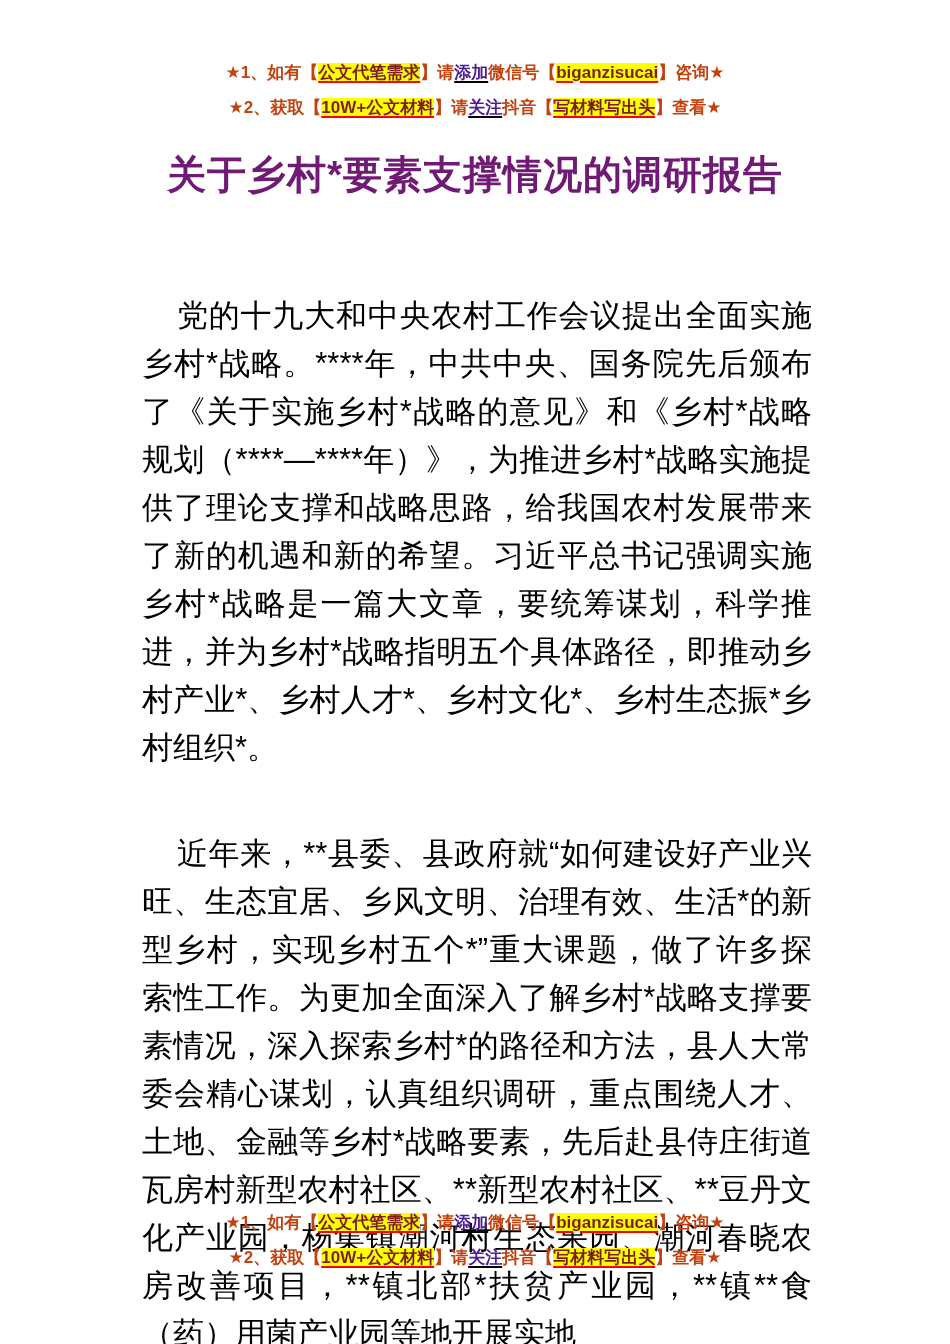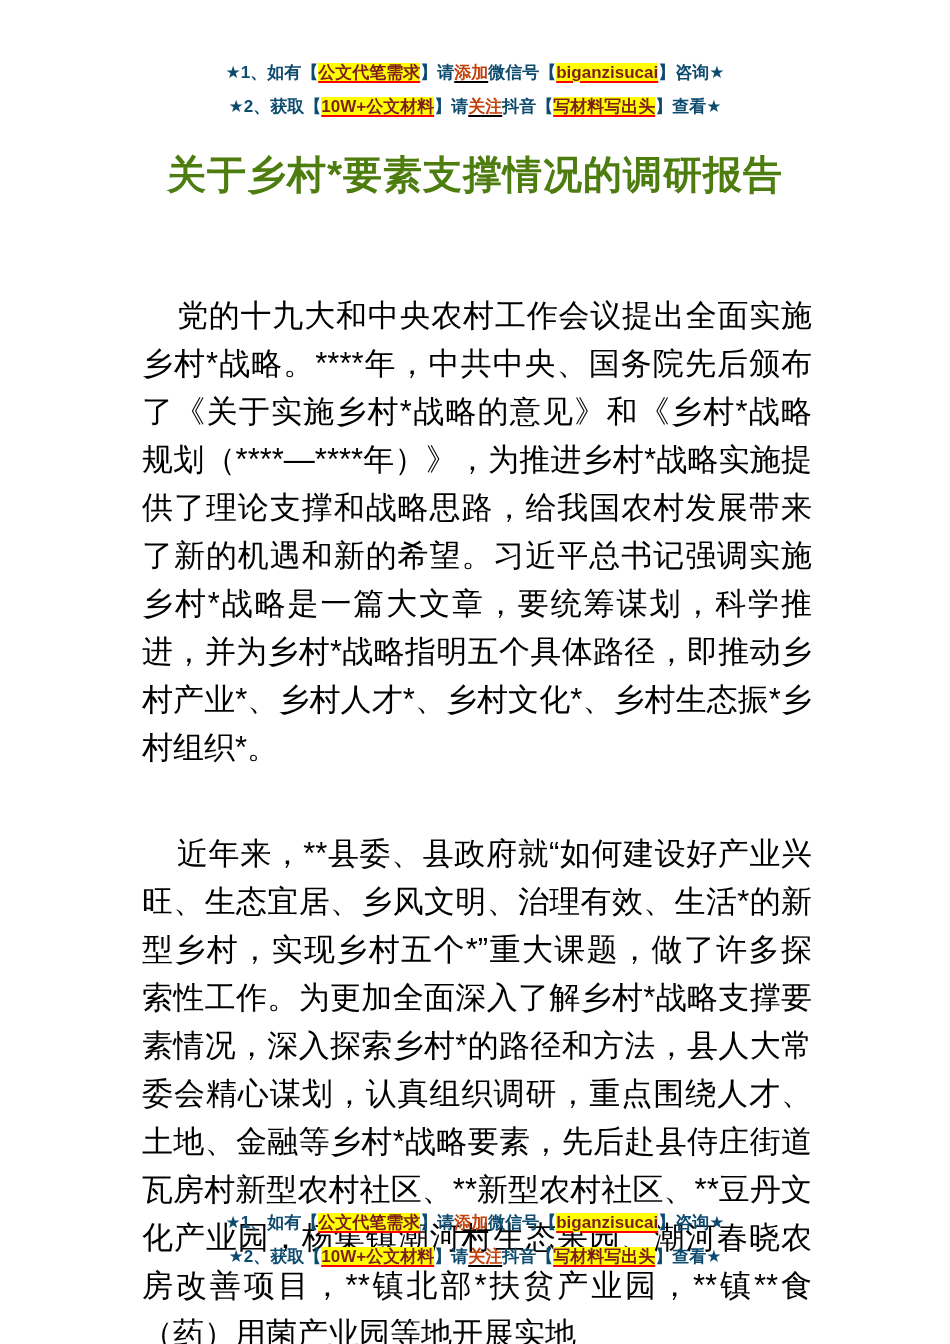--- a/index.html
+++ b/index.html
@@ -17,47 +17,48 @@
     left: 0;
     width: 100%;
     text-align: center;
     font-weight: bold;
     font-size: 17px;
     line-height: 34px;
     color: #000000;
   }
   .promo-top { top: 56px; }
   .promo-bottom { top: 1206px; }
-  .seg-plain { color: #0c4a6e; }
+  .seg-plain { color: #c2410c; }
   .seg-highlight {
     color: #7f1d1d;
     background: #ffff00;
     text-decoration: underline;
     text-decoration-color: #ff0000;
     text-decoration-thickness: 2px;
     text-underline-offset: 3px;
   }
   .seg-underline {
-    color: #c2410c;
+    color: #4c1d95;
     text-decoration: underline;
     text-decoration-color: #000000;
     text-decoration-thickness: 2px;
     text-underline-offset: 3px;
+    font-family: Liberation Mono, monospace;
   }
   .doc-title {
     position: absolute;
     top: 148px;
     left: 0;
     width: 100%;
     margin: 0;
     text-align: center;
     font-size: 39px;
     font-weight: 900;
     letter-spacing: 1px;
-    color: #4d7c0f;
+    color: #701a75;
   }
   .doc-body {
     position: absolute;
     top: 292px;
     left: 142px;
     width: 670px;
     font-size: 31px;
     line-height: 48px;
     text-align: justify;
     text-justify: inter-ideograph;

